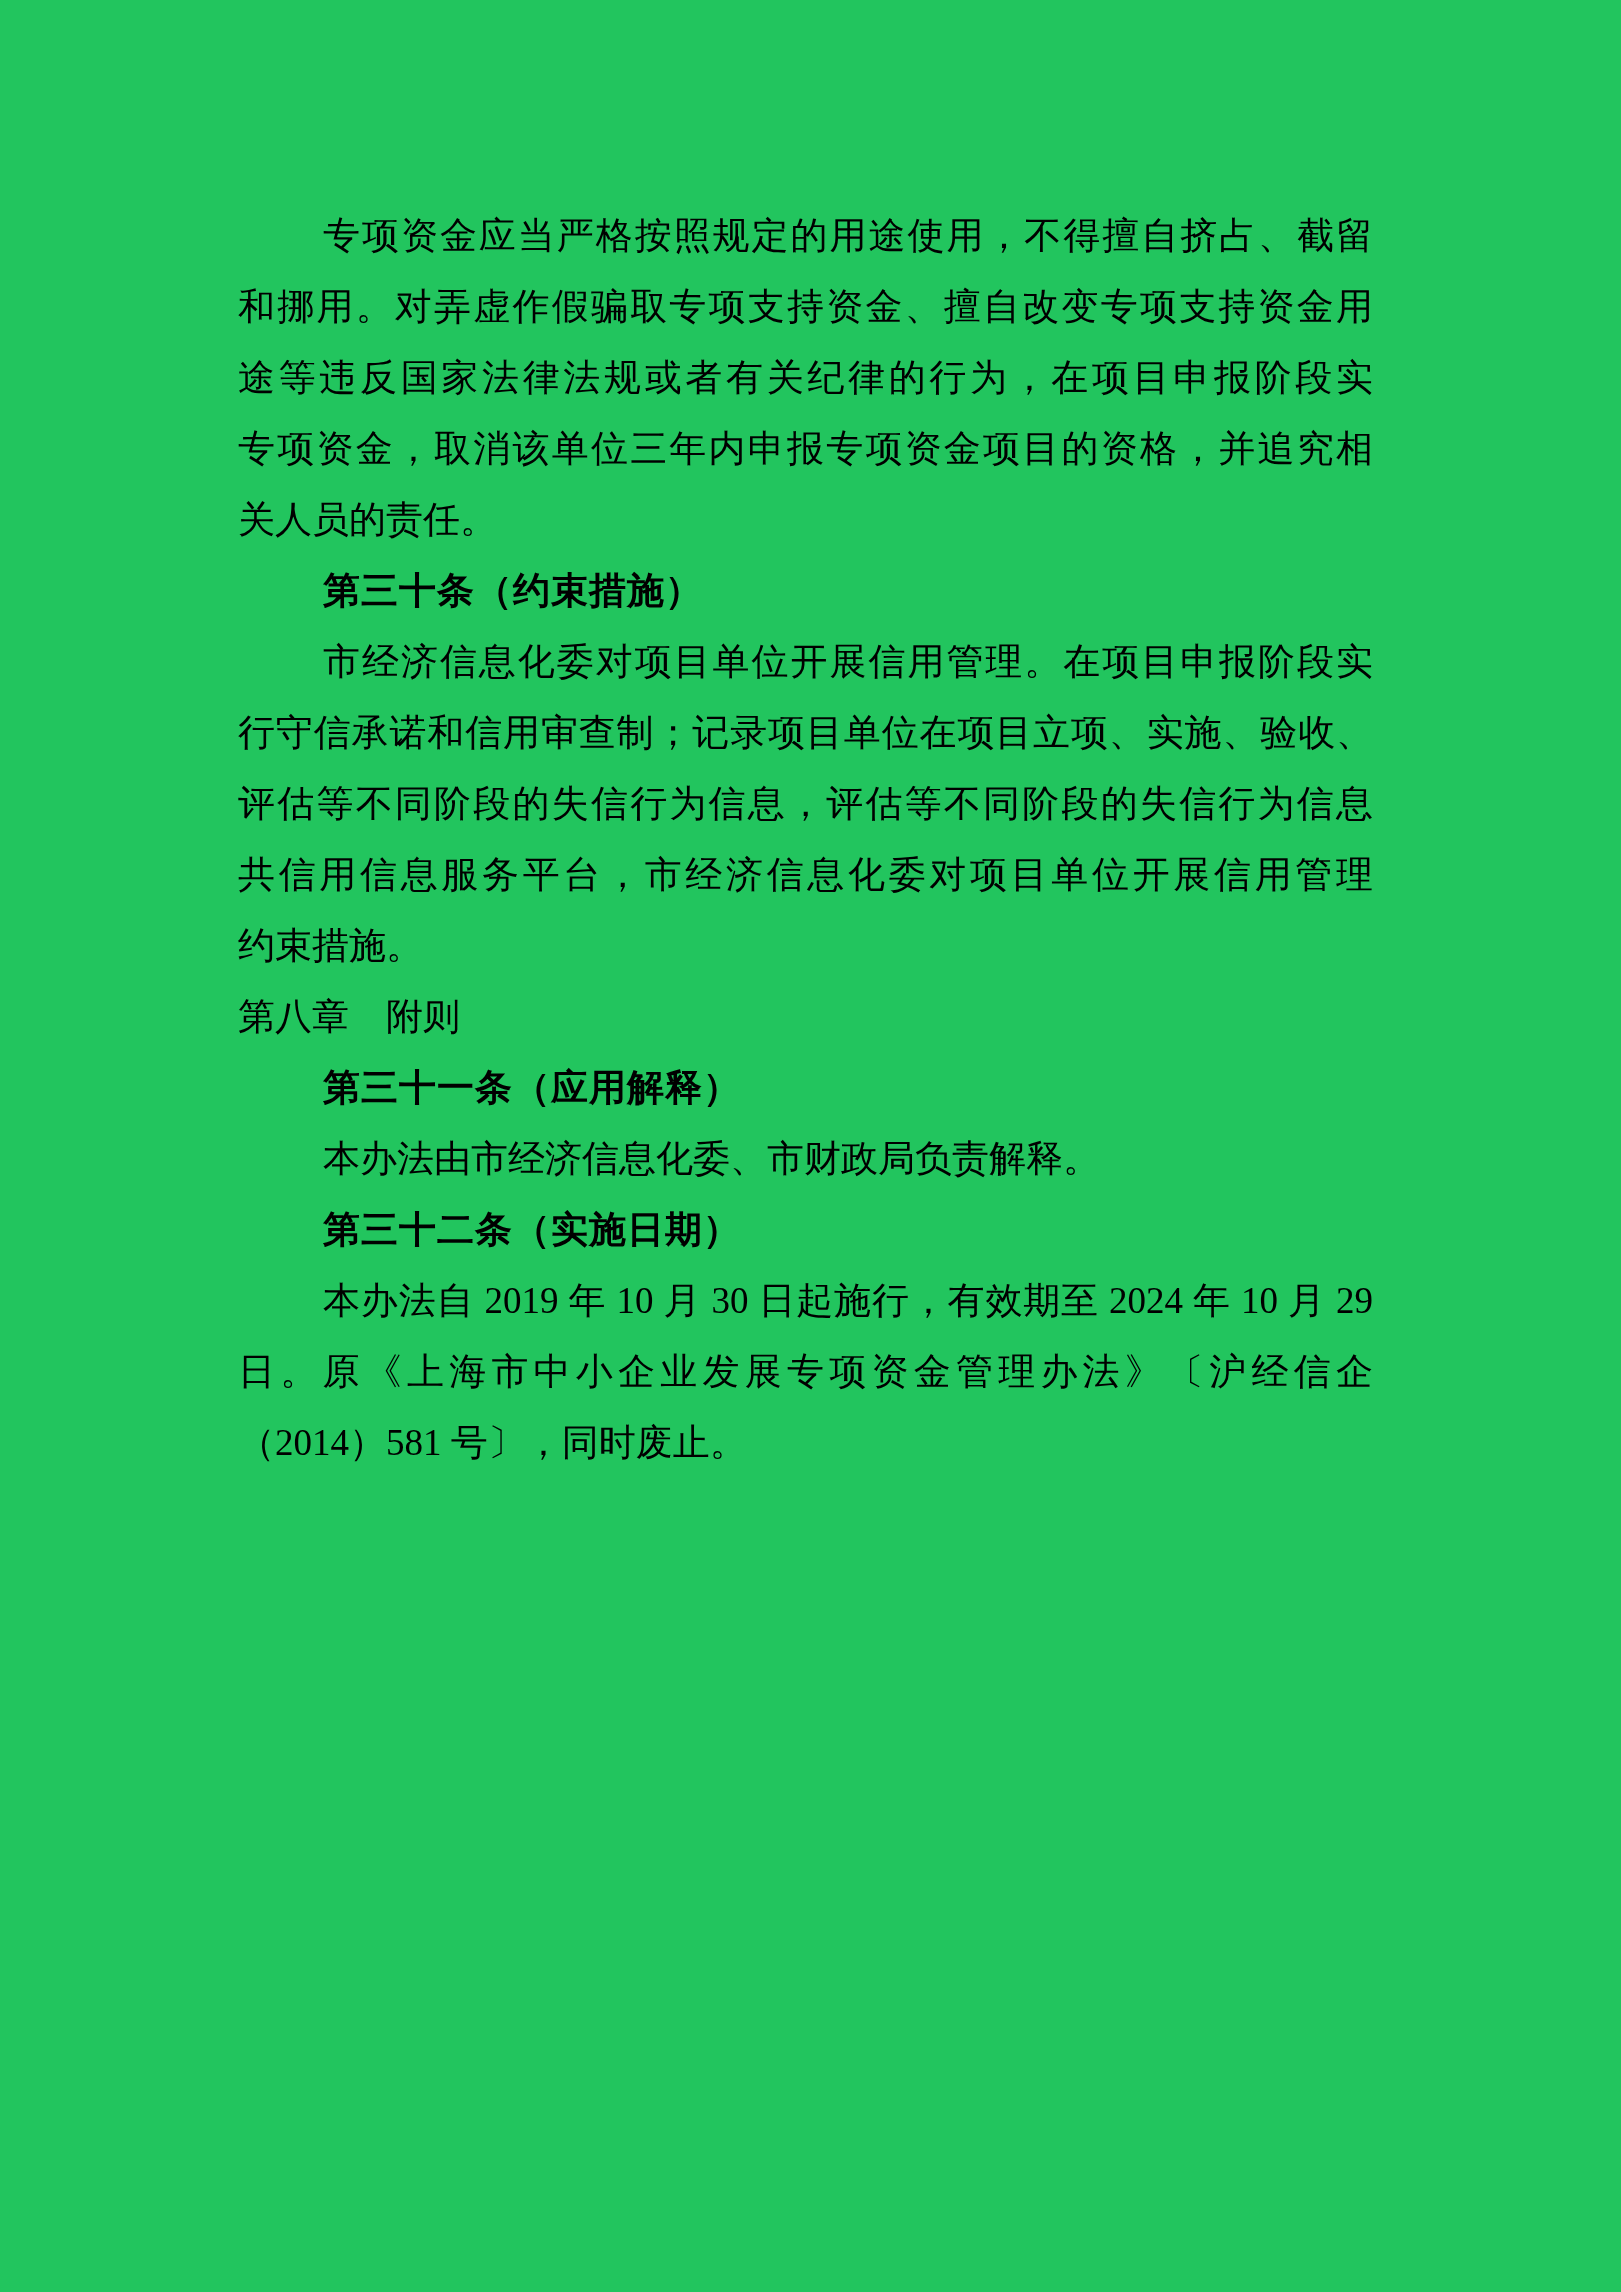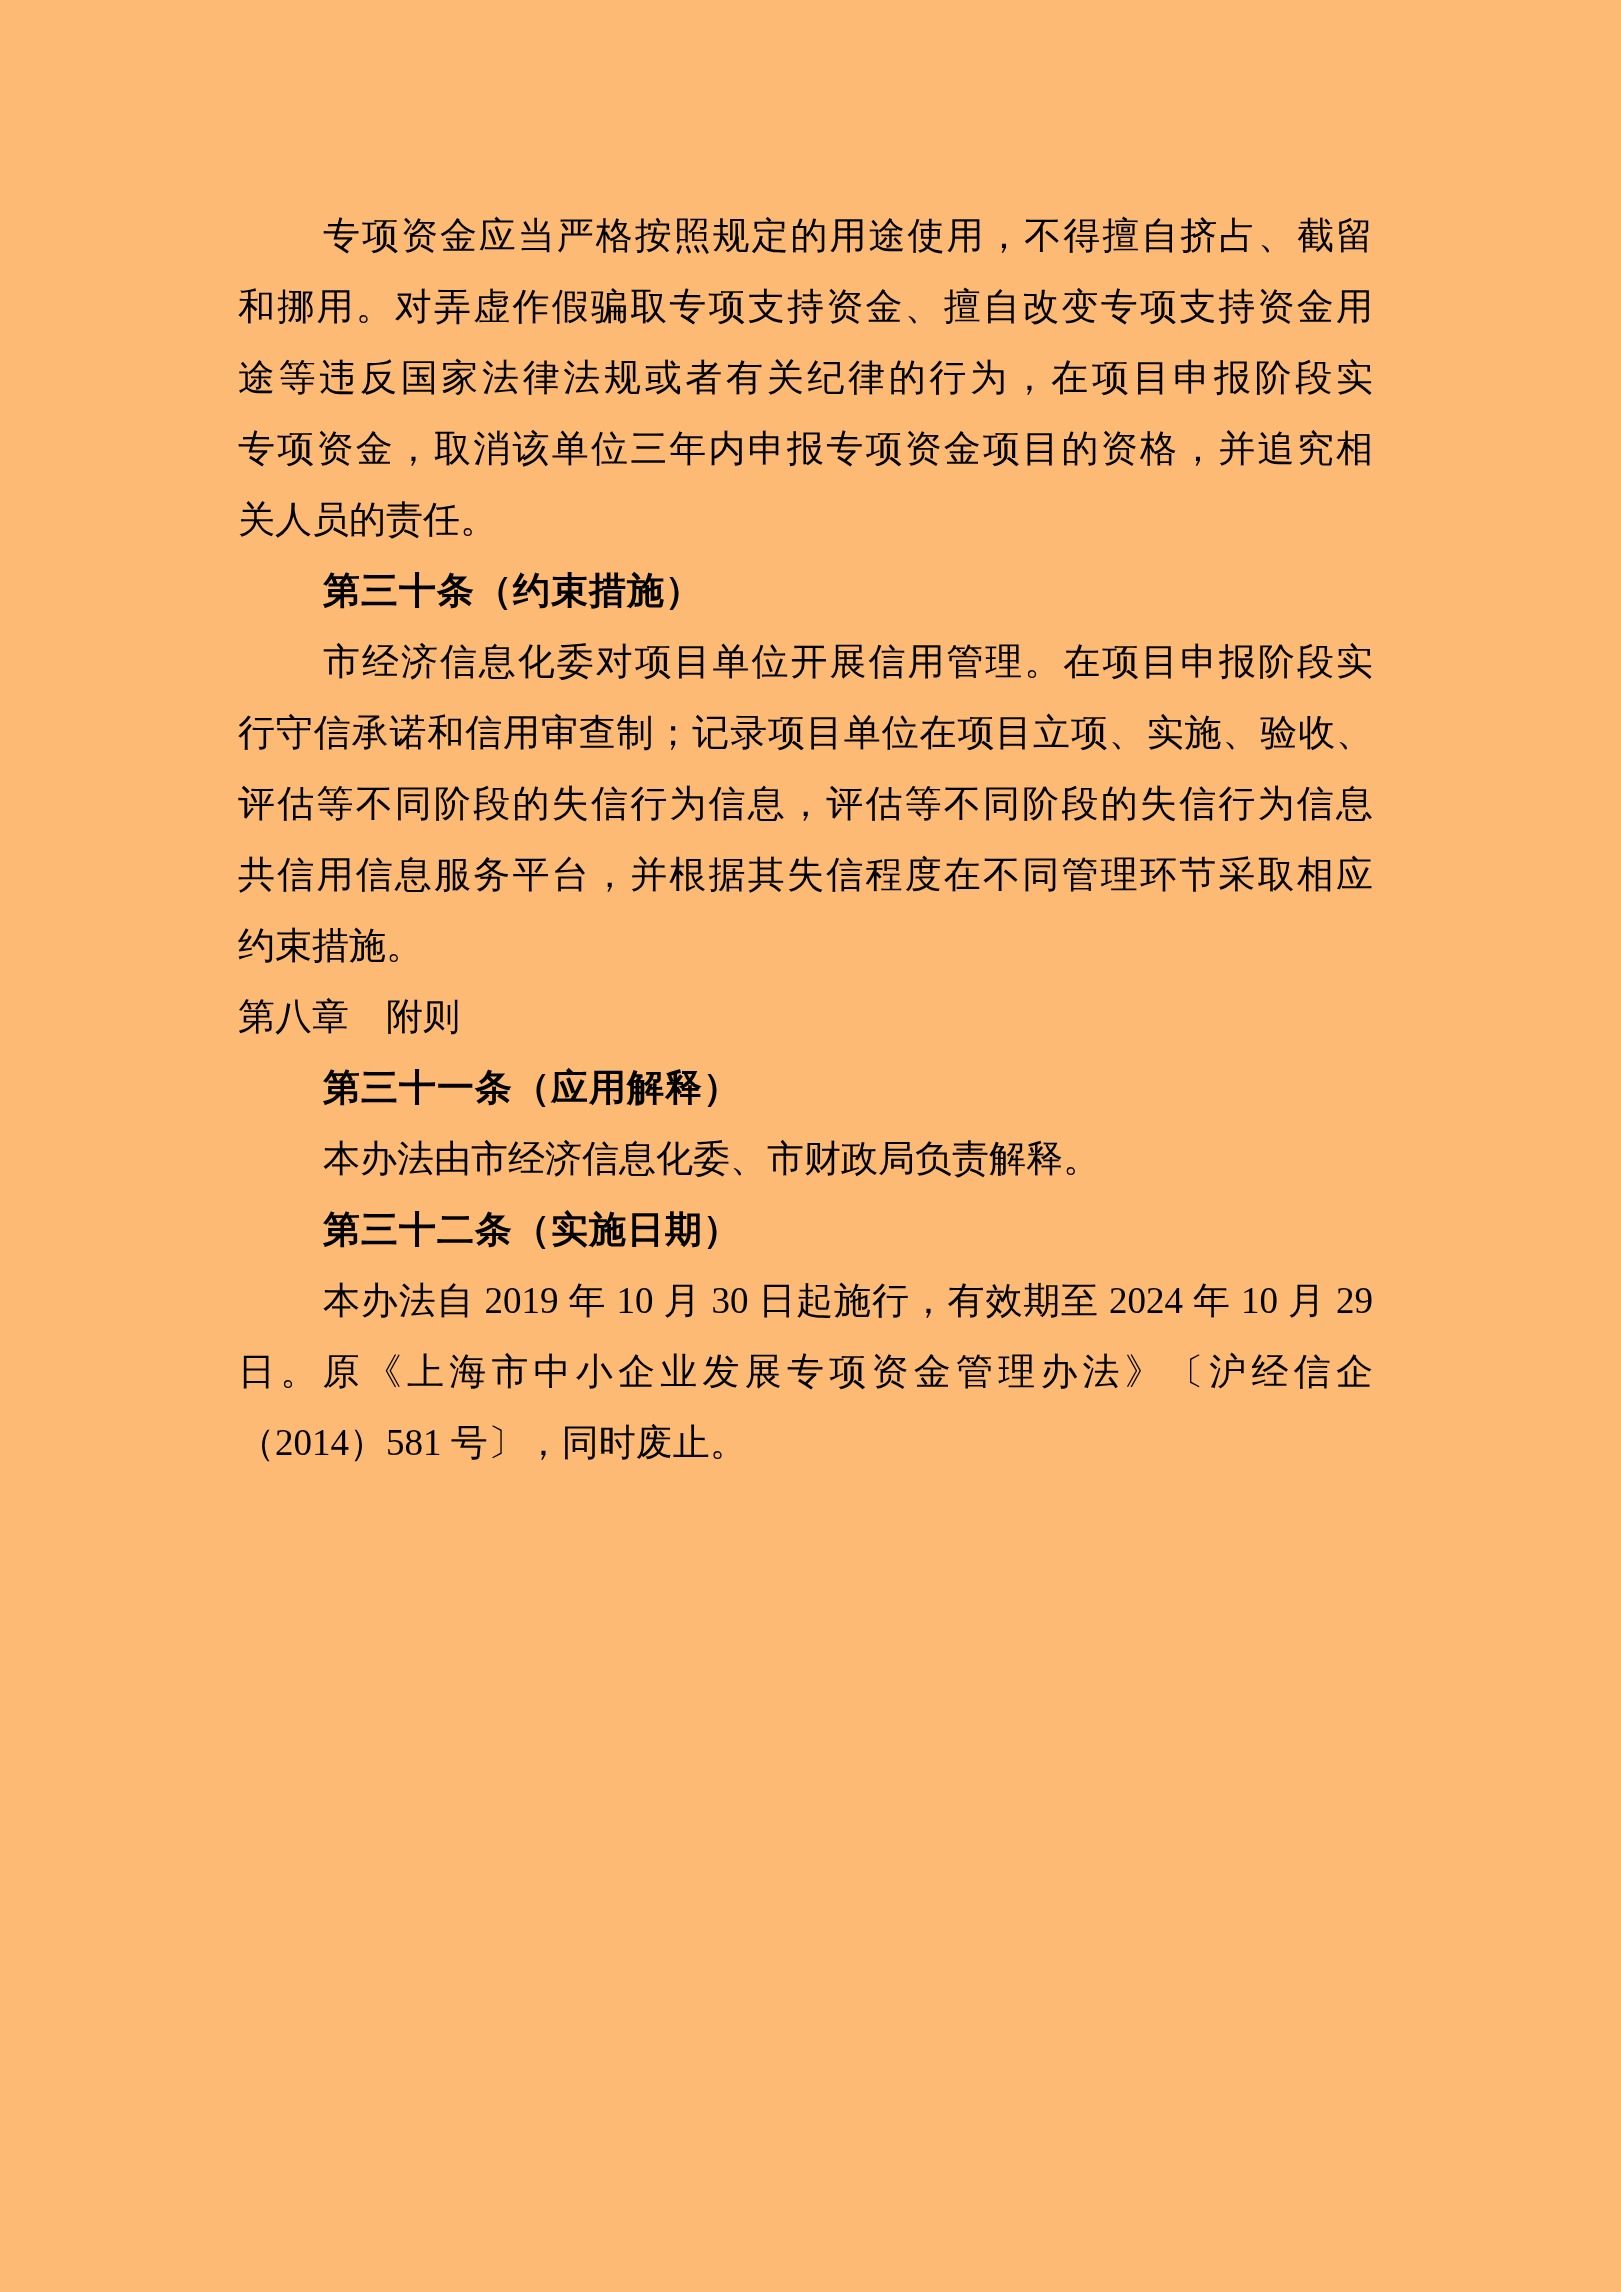--- a/index.html
+++ b/index.html
@@ -5,21 +5,21 @@
   html, body {
     margin: 0;
     padding: 0;
     background: #888;
   }
   .page {
     position: relative;
     width: 1621px;
     height: 2293px;
     margin: 0 auto;
-    background: #fdba74;
+    background: #22c55e;
     overflow: hidden;
     font-family: "Liberation Serif", "DejaVu Serif", serif;
   }
   .content {
     position: absolute;
     left: 238px;
     top: 200px;
     width: 1135px;
     color: #000000;
     font-size: 37px;
@@ -56,21 +56,21 @@
         <div class="line fill">专项资金，取消该单位三年内申报专项资金项目的资格，并追究相</div>
         <div class="line">关人员的责任。</div>
       </div>
       <div class="block block-article-heading">
         <div class="line indent">第三十条（约束措施）</div>
       </div>
       <div class="block block-paragraph">
         <div class="line indent fill">市经济信息化委对项目单位开展信用管理。在项目申报阶段实</div>
         <div class="line fill">行守信承诺和信用审查制；记录项目单位在项目立项、实施、验收、</div>
         <div class="line fill">评估等不同阶段的失信行为信息，评估等不同阶段的失信行为信息</div>
-        <div class="line fill">共信用信息服务平台，并根据其失信程度在不同管理环节采取相应</div>
+        <div class="line fill">共信用信息服务平台，市经济信息化委对项目单位开展信用管理</div>
         <div class="line">约束措施。</div>
       </div>
       <div class="block block-chapter-heading">
         <div class="line">第八章　附则</div>
       </div>
       <div class="block block-article-heading">
         <div class="line indent">第三十一条（应用解释）</div>
       </div>
       <div class="block block-paragraph">
         <div class="line indent">本办法由市经济信息化委、市财政局负责解释。</div>

